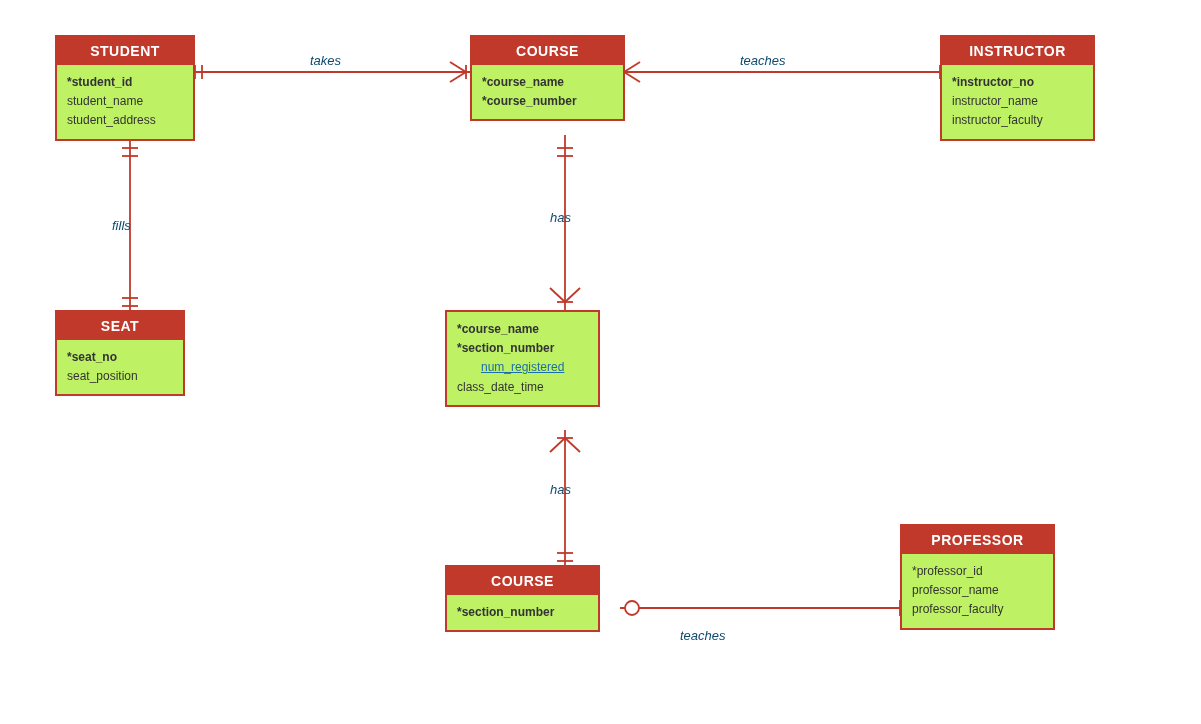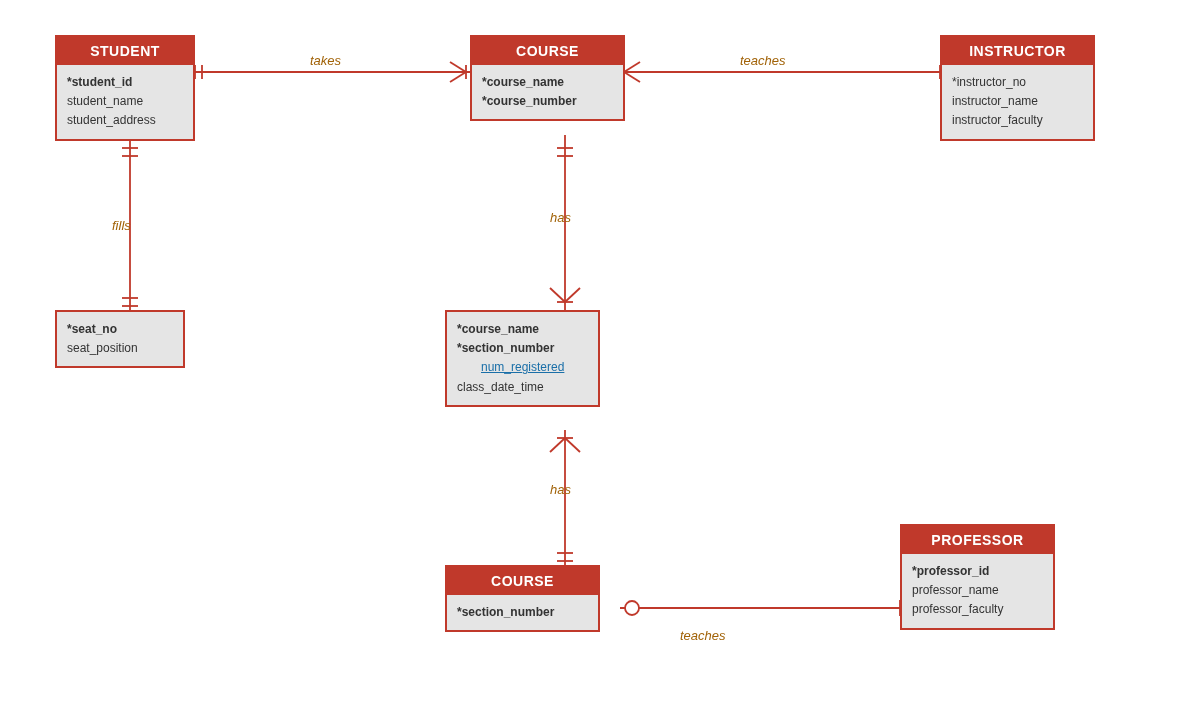--- a/index.html
+++ b/index.html
@@ -26,29 +26,29 @@
     .entity-header {
       background: #c0392b;
       color: #fff;
       font-weight: bold;
       font-size: 14px;
       text-align: center;
       padding: 6px 10px;
       letter-spacing: 0.5px;
     }
     .entity-body {
-      background: #e5e5e5;
+      background: #bef264;
       padding: 8px 10px;
       font-size: 12px;
       color: #333;
       line-height: 1.6;
     }
     .relation-label {
       position: absolute;
-      color: #a16207;
+      color: #0c4a6e;
       font-size: 13px;
       font-style: italic;
     }
     svg.connections {
       position: absolute;
       top: 0; left: 0;
       width: 1201px;
       height: 724px;
       pointer-events: none;
     }
@@ -131,27 +131,28 @@
     <div class="entity-header">COURSE</div>
     <div class="entity-body">
       <div><span style="font-weight:bold;">*course_name</span></div>
       <div><span style="font-weight:bold;">*course_number</span></div>
     </div>
   </div>
 
   <div class="entity" style="left:940px; top:35px; min-width:155px;">
     <div class="entity-header">INSTRUCTOR</div>
     <div class="entity-body">
-      <div><span style="font-weight:normal;">*instructor_no</span></div>
+      <div><span style="font-weight:bold;">*instructor_no</span></div>
       <div>instructor_name</div>
       <div>instructor_faculty</div>
     </div>
   </div>
 
   <div class="entity" style="left:55px; top:310px; min-width:130px;">
+    <div class="entity-header">SEAT</div>
     <div class="entity-body">
       <div><span style="font-weight:bold;">*seat_no</span></div>
       <div>seat_position</div>
     </div>
   </div>
 
   <div class="entity" style="left:445px; top:310px; min-width:155px;">
     <div class="entity-body">
       <div><span style="font-weight:bold;">*course_name</span></div>
       <div><span style="font-weight:bold;">*section_number</span></div>
@@ -163,21 +164,21 @@
   <div class="entity" style="left:445px; top:565px; min-width:155px;">
     <div class="entity-header">COURSE</div>
     <div class="entity-body">
       <div><span style="font-weight:bold;">*section_number</span></div>
     </div>
   </div>
 
   <div class="entity" style="left:900px; top:524px; min-width:155px;">
     <div class="entity-header">PROFESSOR</div>
     <div class="entity-body">
-      <div><span style="font-weight:bold;margin-top:10px;">*professor_id</span></div>
+      <div><span style="font-weight:normal;margin-top:10px;">*professor_id</span></div>
       <div>professor_name</div>
       <div>professor_faculty</div>
     </div>
   </div>
 
   <div class="relation-label" style="left:310px; top:53px;">takes</div>
   <div class="relation-label" style="left:740px; top:53px;">teaches</div>
   <div class="relation-label" style="left:112px; top:218px;">fills</div>
   <div class="relation-label" style="left:550px; top:210px;">has</div>
   <div class="relation-label" style="left:550px; top:482px;">has</div>

